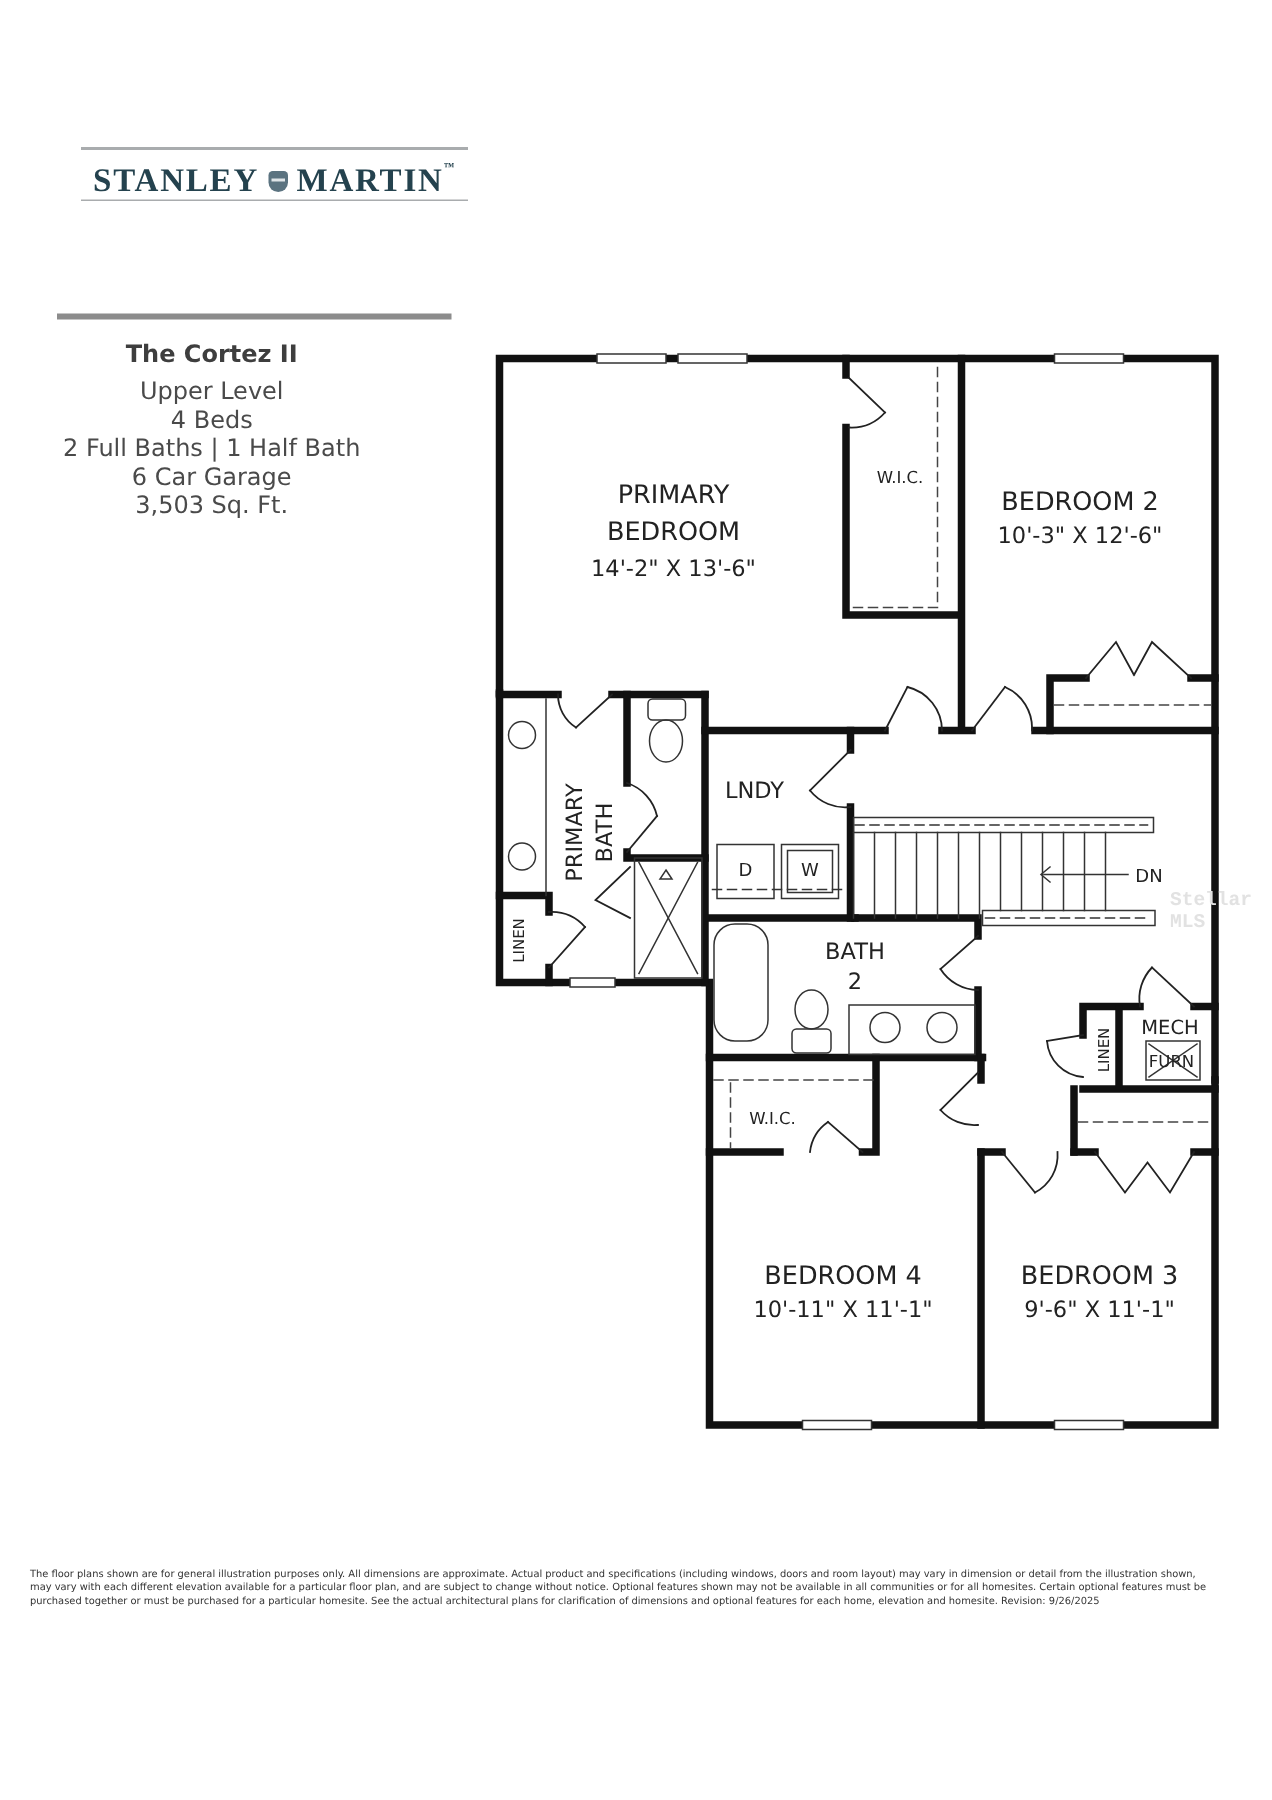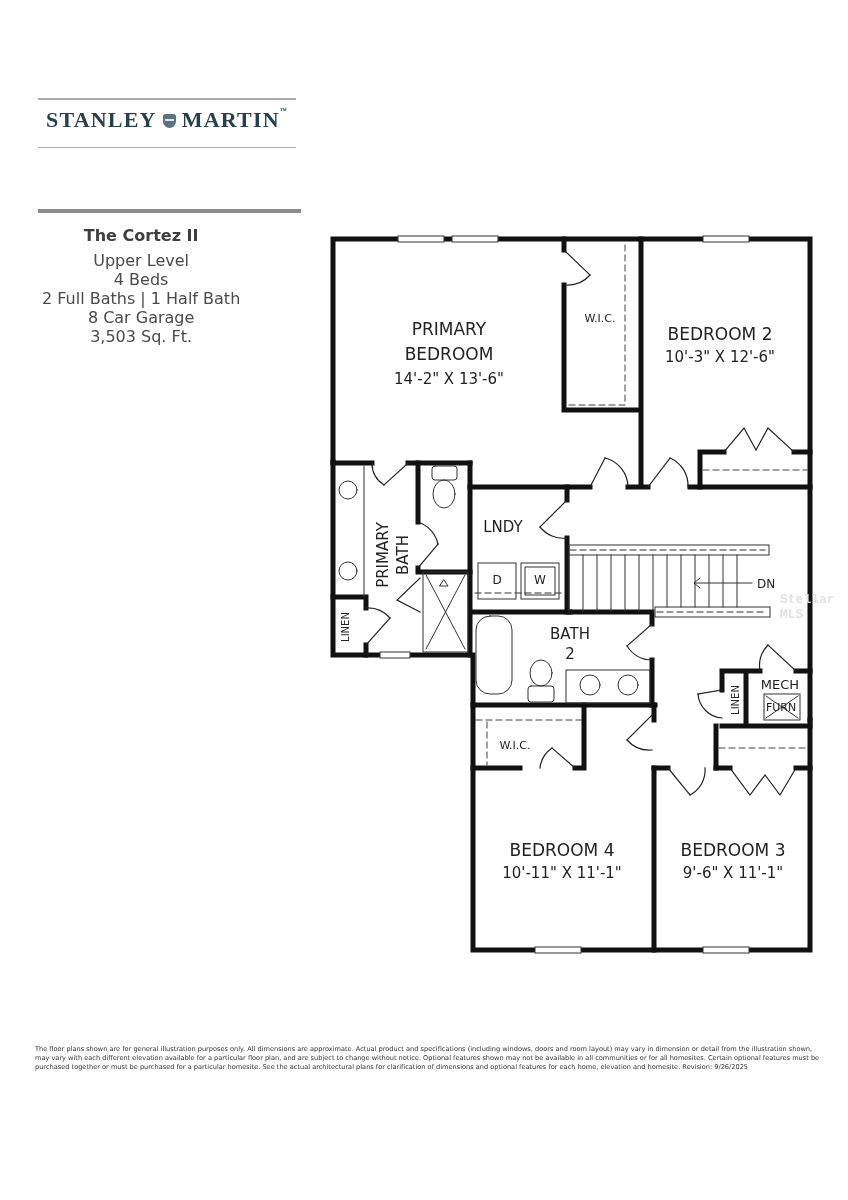--- a/index.html
+++ b/index.html
@@ -1,50 +1,50 @@
 <!DOCTYPE html>
 <html><head>
 <meta charset="utf-8">
 <style>
   html,body{margin:0;padding:0;background:#ffffff;}
   body{width:848px;height:1200px;position:relative;overflow:hidden;font-family:"DejaVu Sans","Liberation Sans",sans-serif;color:#222;}
-  .brand{position:absolute;left:38px;top:98px;width:258px;height:50px;}
+  .brand{position:absolute;left:54px;top:98px;width:258px;height:36px;}
   .brand .rule{position:absolute;left:0;right:0;height:1.5px;background:#a9acae;}
   .brand .rule.top{top:0}
   .brand .rule.bot{bottom:0}
   .brand .name{position:absolute;left:0;right:0;top:9px;text-align:center;font-family:"Liberation Serif","DejaVu Serif",serif;font-size:22px;font-weight:bold;letter-spacing:1.2px;color:#24424e;white-space:nowrap;}
   .brand .crest{display:inline-block;width:13px;height:14px;border-radius:3px 3px 7px 7px;background:#5b7380;vertical-align:-1px;margin:0 6px;position:relative;}
   .brand .crest:after{content:"";position:absolute;left:2px;right:2px;top:5px;height:2px;background:#dfe5e8;}
   .brand .tm{font-size:7px;vertical-align:top;}
   .divider{position:absolute;left:38px;top:209px;width:263px;height:4px;background:#8c8c8c;}
   .info{position:absolute;left:42px;top:226px;font-family:"DejaVu Sans",sans-serif;color:#4a4a4a;text-align:center;}
   .info .title{font-size:16px;font-weight:bold;margin-bottom:6px;color:#3e3e3e;}
   .info .line{font-size:16px;line-height:19px;}
   .plan{position:absolute;left:0;top:0;}
-  .disclaimer{position:absolute;left:35px;top:1045px;width:790px;font-size:6.6px;line-height:9.2px;color:#333;font-family:"DejaVu Sans",sans-serif;}
+  .disclaimer{position:absolute;left:20px;top:1045px;width:790px;font-size:6.6px;line-height:9.2px;color:#333;font-family:"DejaVu Sans",sans-serif;}
   .wm{position:absolute;left:780px;top:592px;font-size:13px;color:#e2e2e2;font-weight:bold;font-family:Liberation Mono, monospace;}
   svg text{font-family:"DejaVu Sans","Liberation Sans",sans-serif;fill:#222;}
 </style>
 </head>
 <body>
 
 <div class="brand">
   <div class="rule top"></div>
   <div class="name"><span>STANLEY</span><span class="crest"></span><span>MARTIN</span><span class="tm">™</span></div>
   <div class="rule bot"></div>
 </div>
 
 <div class="divider"></div>
 
 <div class="info">
   <div class="title">The Cortez II</div>
   <div class="line">Upper Level</div>
   <div class="line">4 Beds</div>
   <div class="line">2 Full Baths | 1 Half Bath</div>
-  <div class="line">8 Car Garage</div>
+  <div class="line">6 Car Garage</div>
   <div class="line">3,503 Sq. Ft.</div>
 </div>
 
 <svg class="plan" width="848" height="1200" viewBox="0 0 848 1200">
   <g fill="none" stroke="#111" stroke-linecap="square">
 
     <g stroke-width="5">
       <polyline points="333,462 333,239 810,239 810,720"></polyline>
       <polyline points="810,720 810,950 473,950 473,655 333,655 333,462"></polyline>
     </g>

